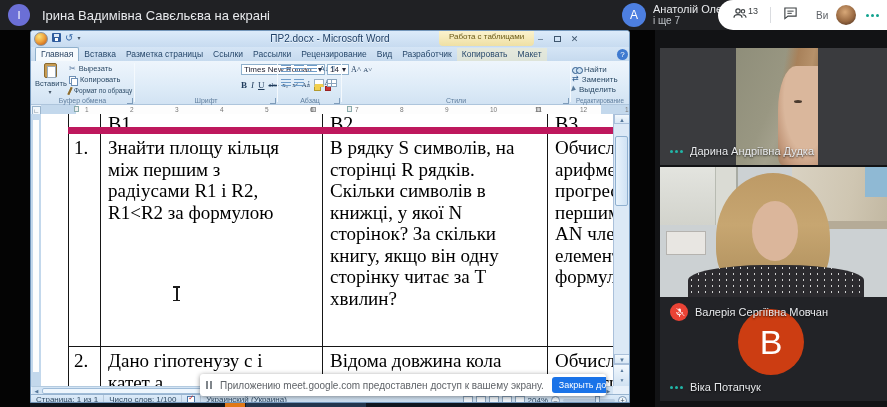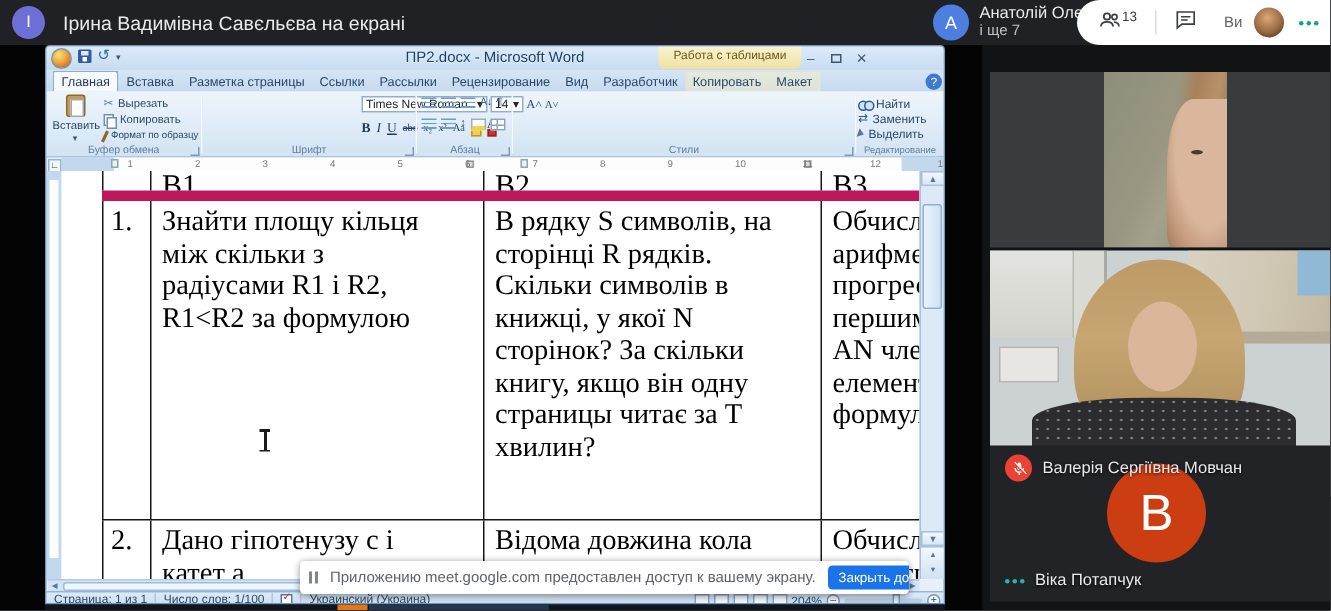--- a/index.html
+++ b/index.html
@@ -377,32 +377,32 @@
               <div class="t-cell t-last">
                 <div class="t-line">В3</div>
               </div>
             </div>
             <div class="t-row t-r0">
               <div class="t-cell t-num">
                 <div class="t-line">1.</div>
               </div>
               <div class="t-cell ">
                 <div class="t-line">Знайти площу кільця</div>
-                <div class="t-line">між скільки з</div>
+                <div class="t-line">між першим з</div>
                 <div class="t-line">радіусами R1 і R2,</div>
                 <div class="t-line">R1&lt;R2 за формулою</div>
               </div>
               <div class="t-cell ">
                 <div class="t-line">В рядку S символів, на</div>
                 <div class="t-line">сторінці R рядків.</div>
                 <div class="t-line">Скільки символів в</div>
                 <div class="t-line">книжці, у якої N</div>
                 <div class="t-line">сторінок? За скільки</div>
                 <div class="t-line">книгу, якщо він одну</div>
-                <div class="t-line">страницы читає за Т</div>
+                <div class="t-line">сторінку читає за Т</div>
                 <div class="t-line">хвилин?</div>
               </div>
               <div class="t-cell t-last">
                 <div class="t-line">Обчисли</div>
                 <div class="t-line">арифмет</div>
                 <div class="t-line">прогресії</div>
                 <div class="t-line">першим</div>
                 <div class="t-line">AN член</div>
                 <div class="t-line">елементі</div>
                 <div class="t-line">формуло</div>
@@ -482,20 +482,28 @@
 
   </div>
 
   <div class="panel">
     <div class="tile t1">
       <div class="v1">
         <div class="hair"></div>
           <div class="face"></div>
           <div class="eye"></div>
       </div>
+      <div class="namerow" style="bottom:8px">
+        <span class="dots">
+            <i></i>
+            <i></i>
+            <i></i>
+          </span>
+        <span class="nm">Дарина Андріївна Дудка</span>
+      </div>
     </div>
 
     <div class="tile t2">
       <div>
         <div class="cab-l"></div>
           <div class="cab-r"></div>
           <div class="winb"></div>
         <div class="micro"></div>
           <div class="hair2"></div>
           <div class="face2"></div>

